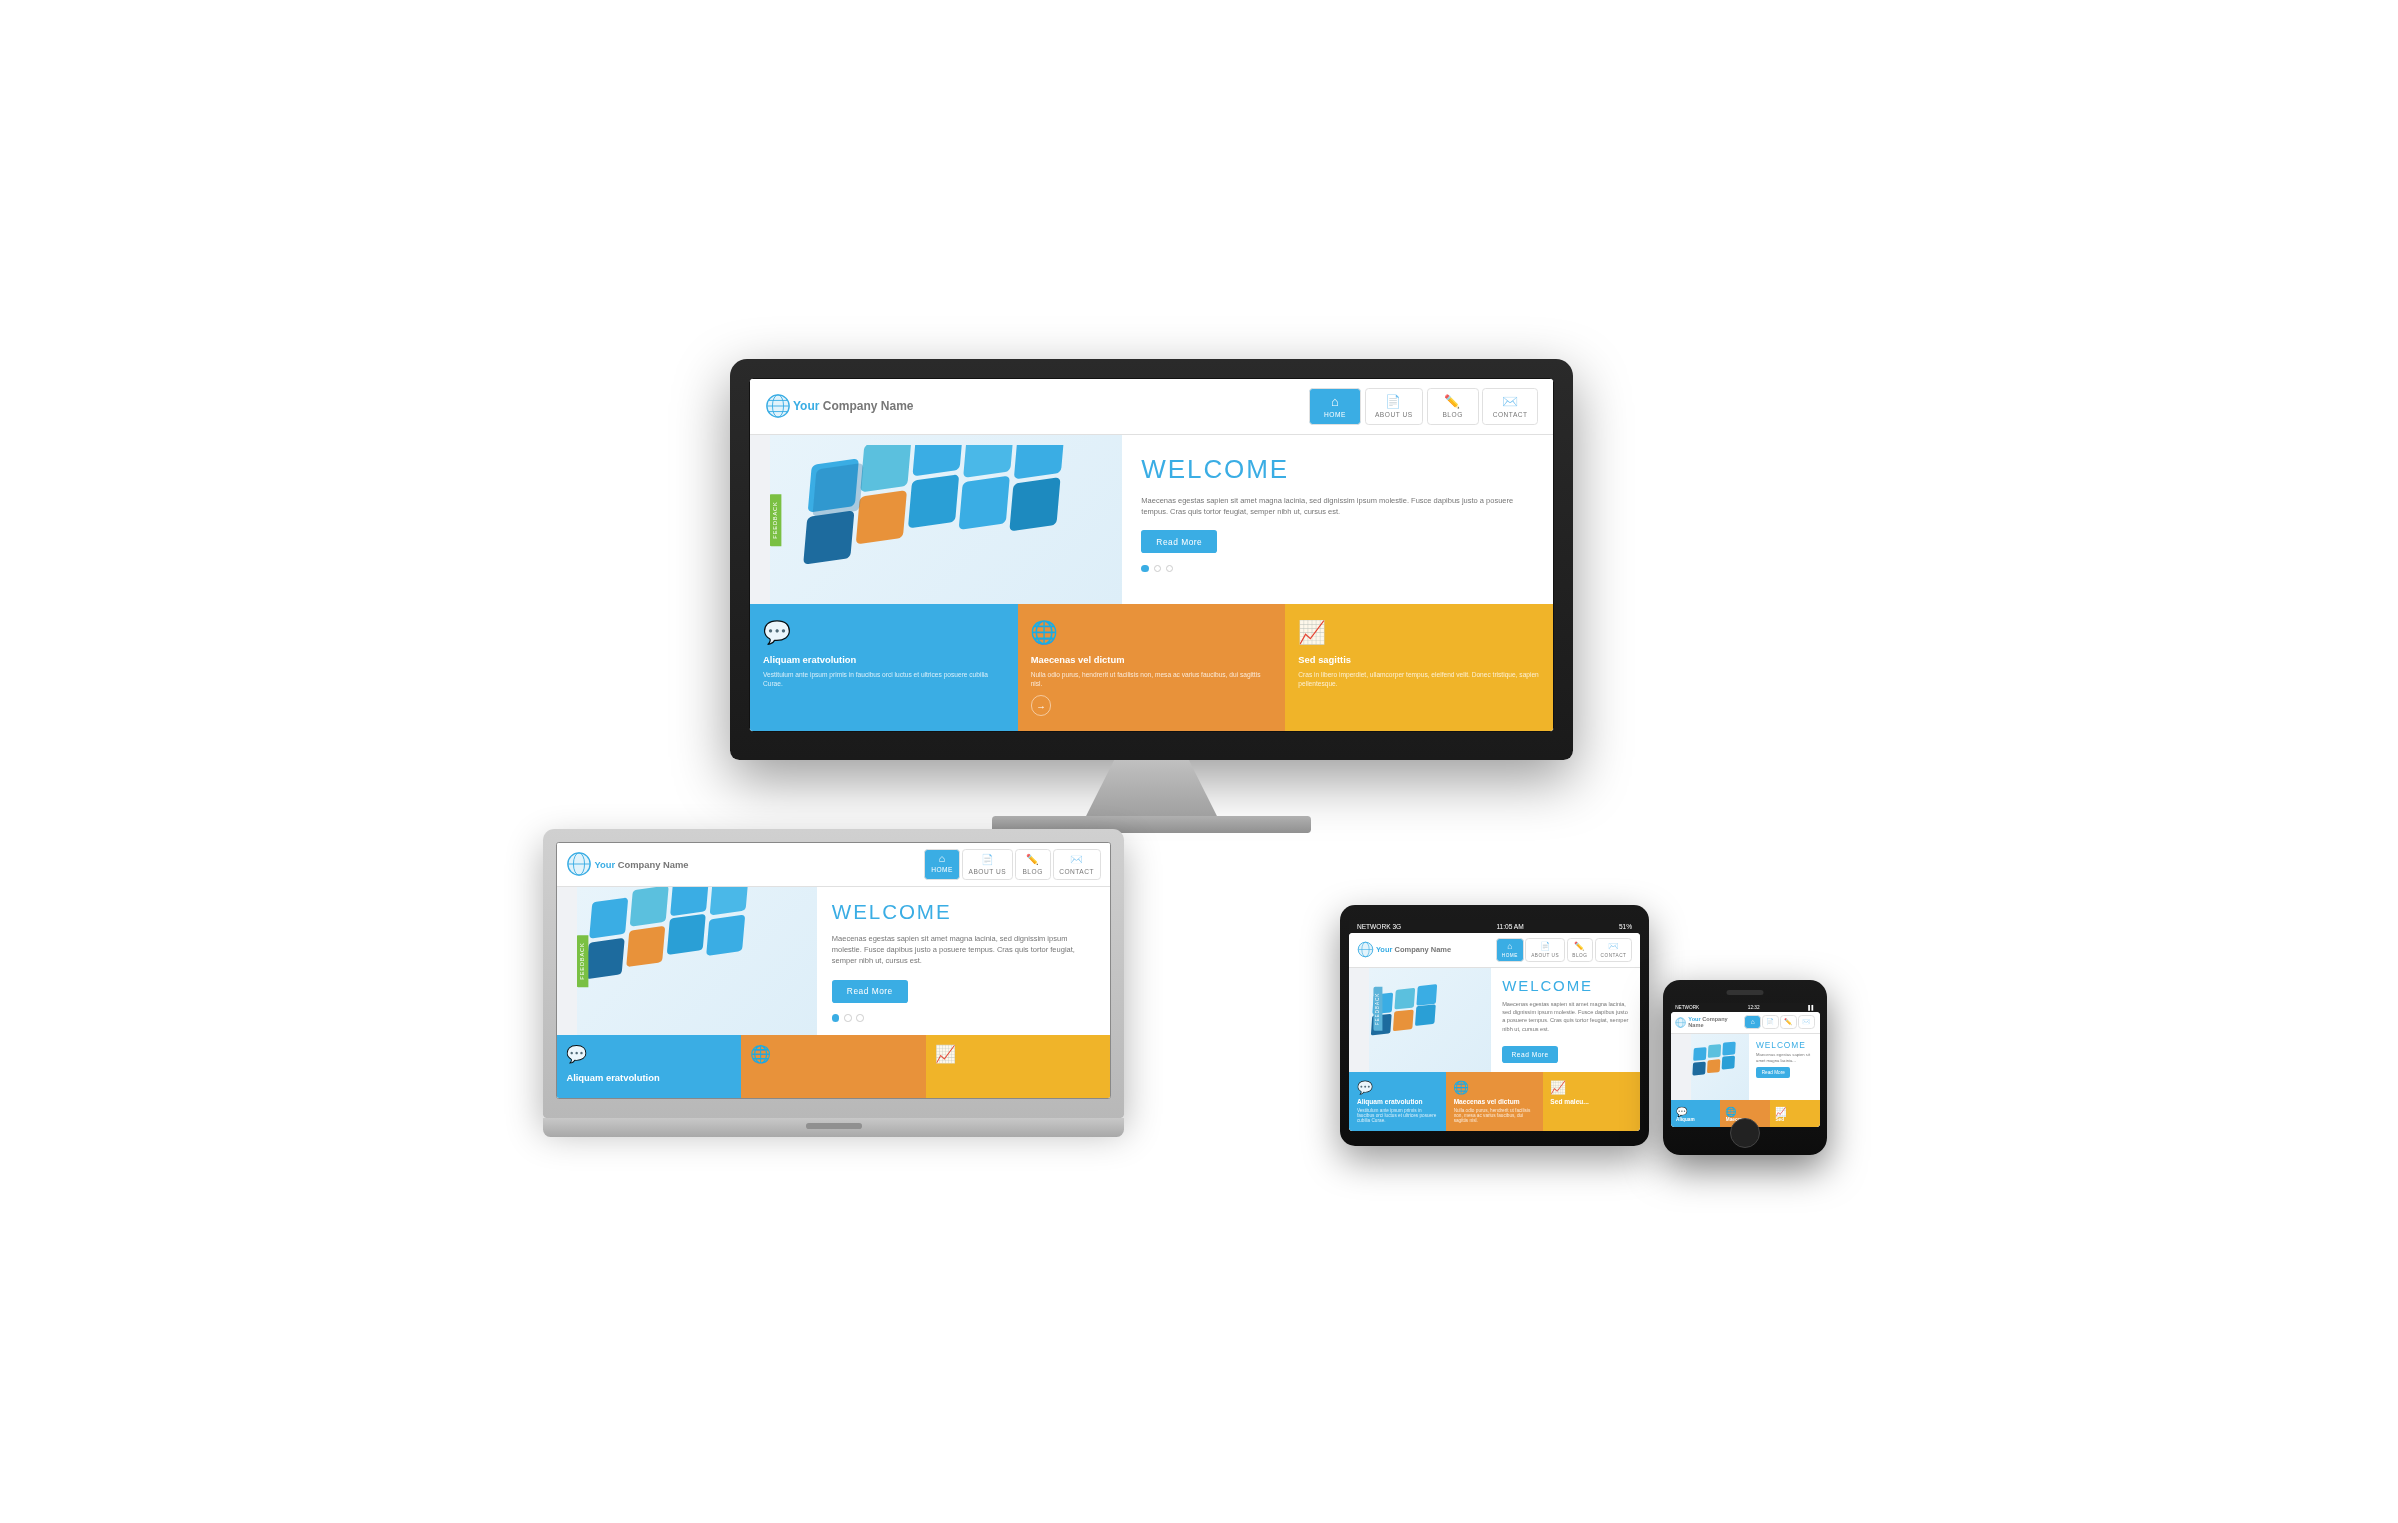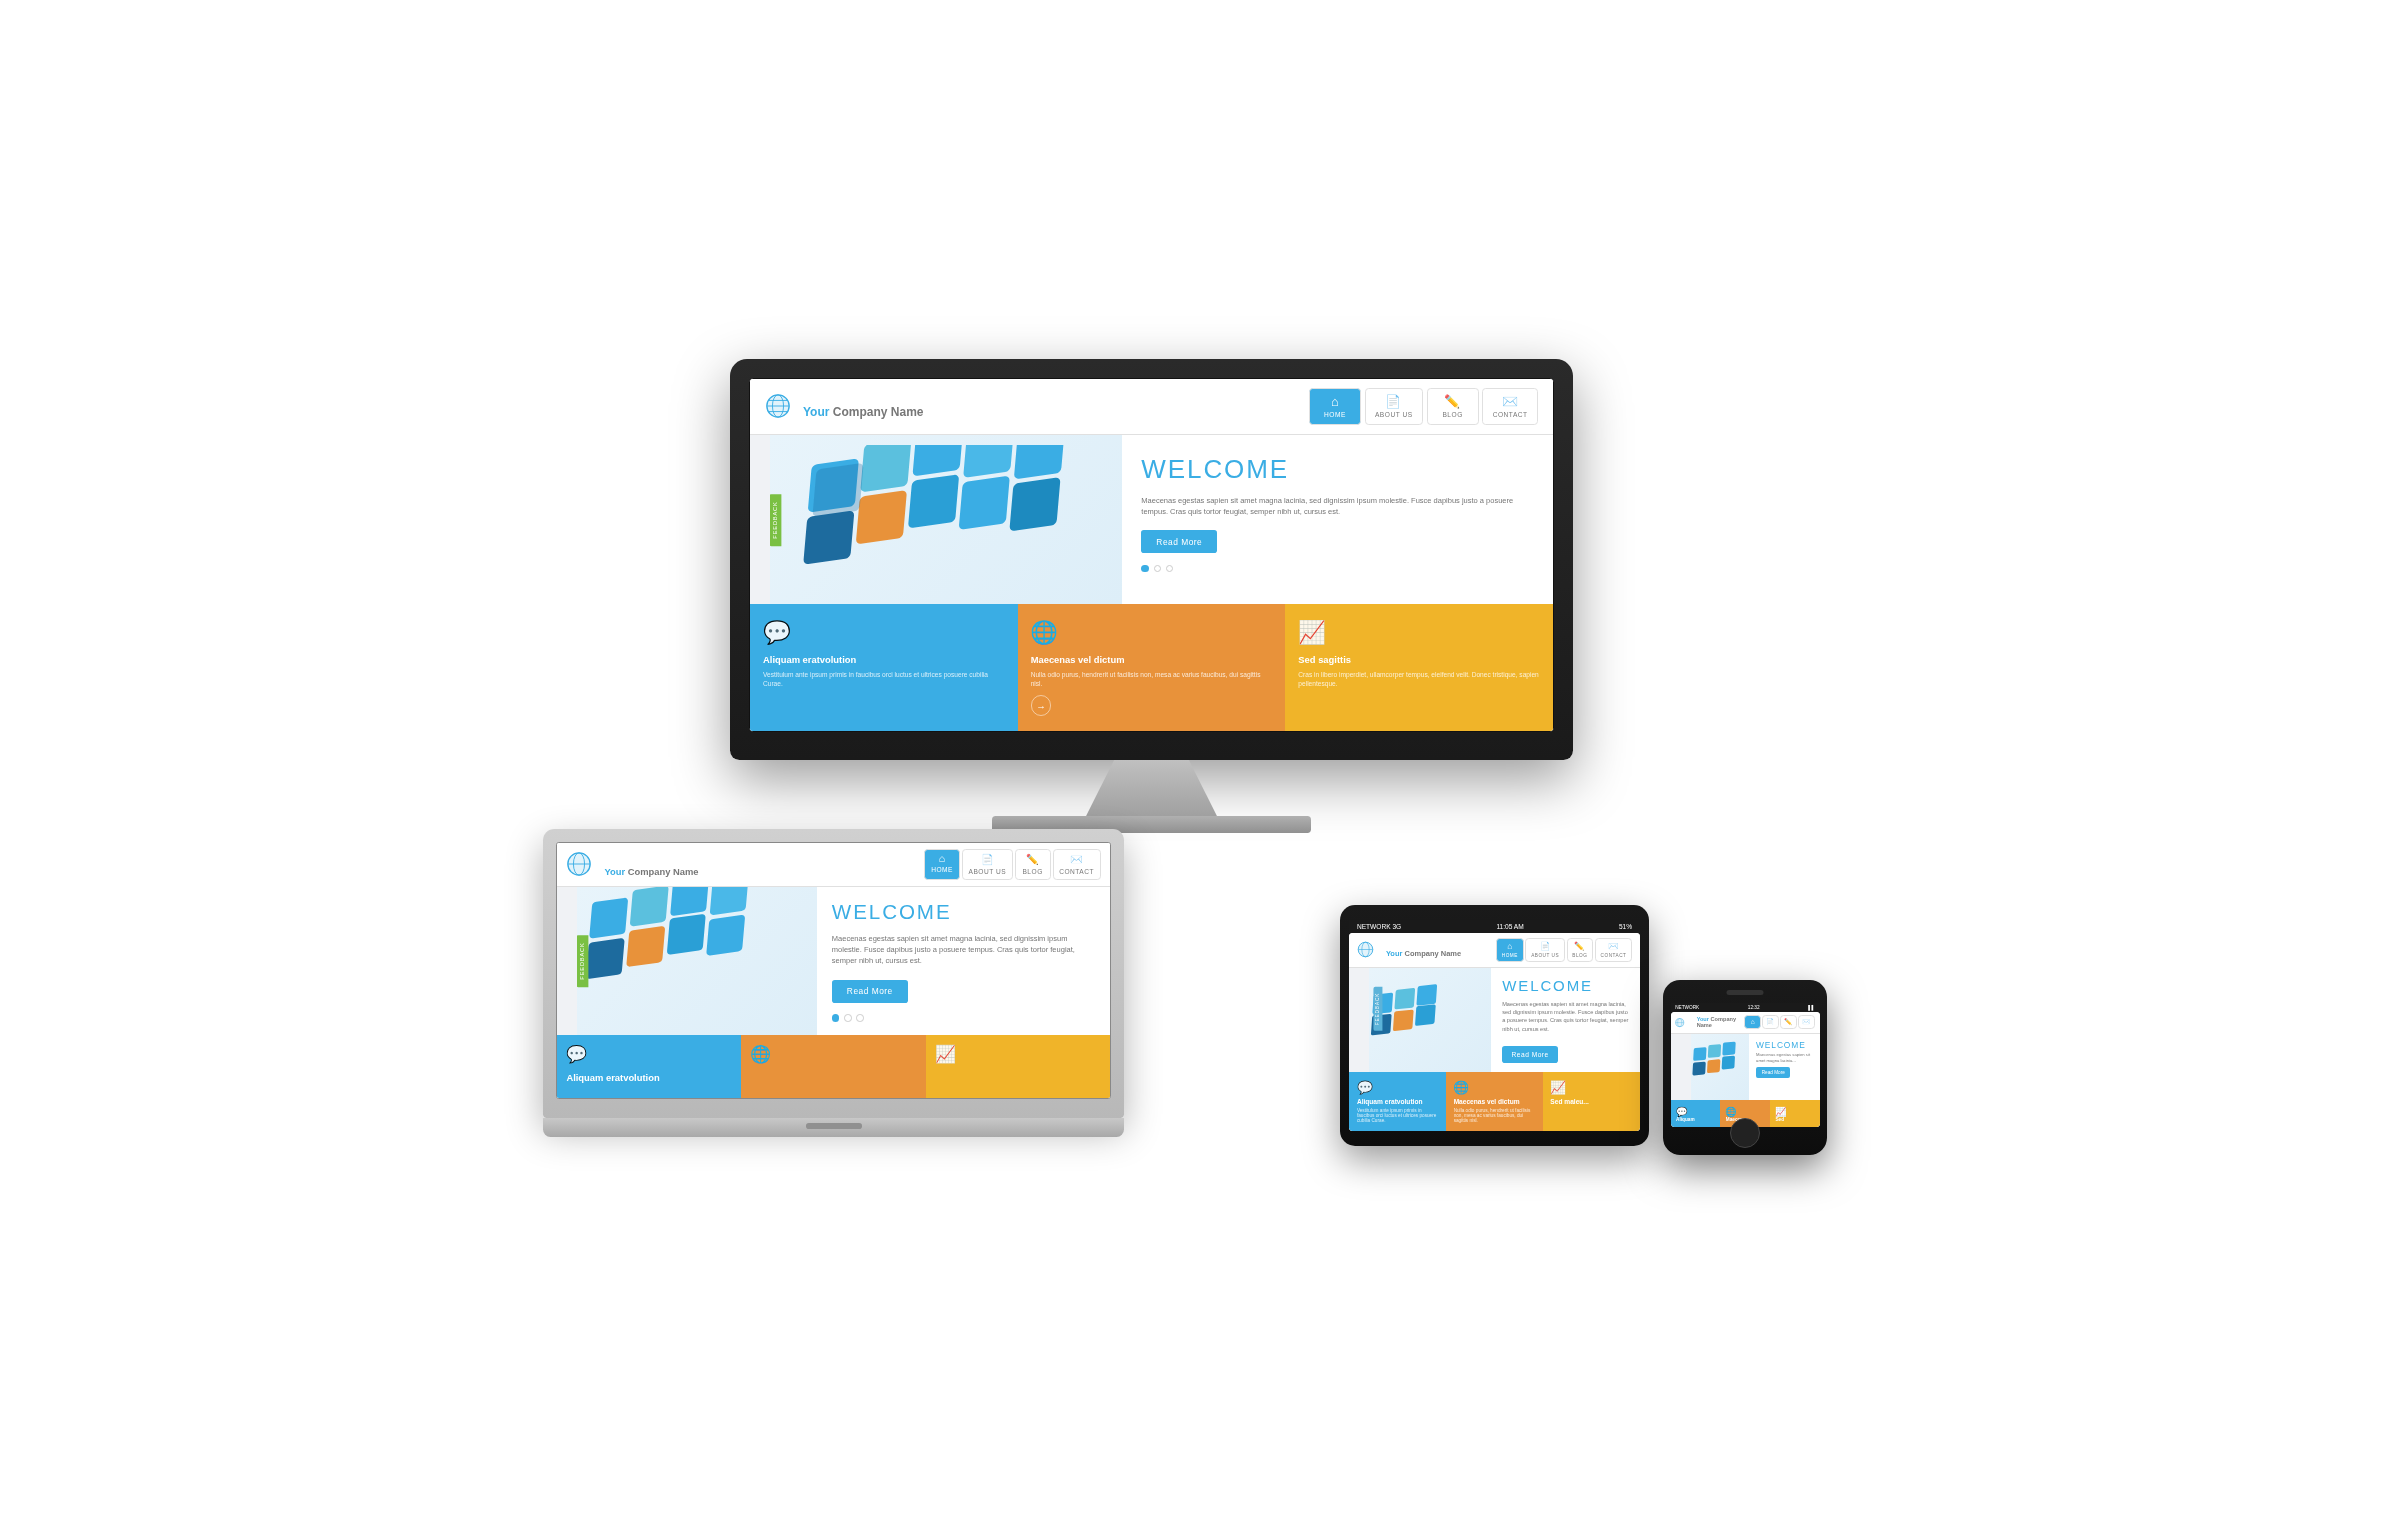--- a/index.html
+++ b/index.html
@@ -175,22 +175,22 @@
       background: #ffffff;
       display: flex;
       align-items: center;
       justify-content: space-between;
       padding: 9.4px 15px;
       border-bottom: 0.9px solid #e0e0e0;
     }
 
     .site-logo {
       display: flex;
-      align-items: flex-end;
-      gap: 12px;
+      align-items: center;
+      gap: 2px;
     }
 
     .logo-globe {
       width: 26px;
       height: 26px;
     }
 
     .logo-text {
       font-size: 12px;
       color: #555;

